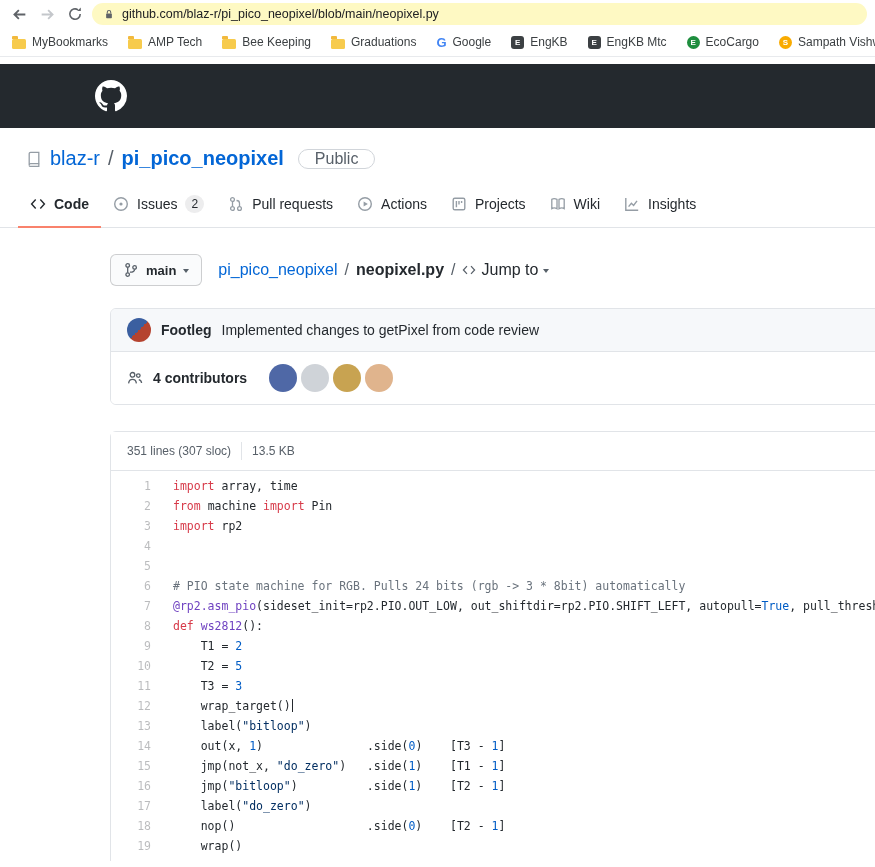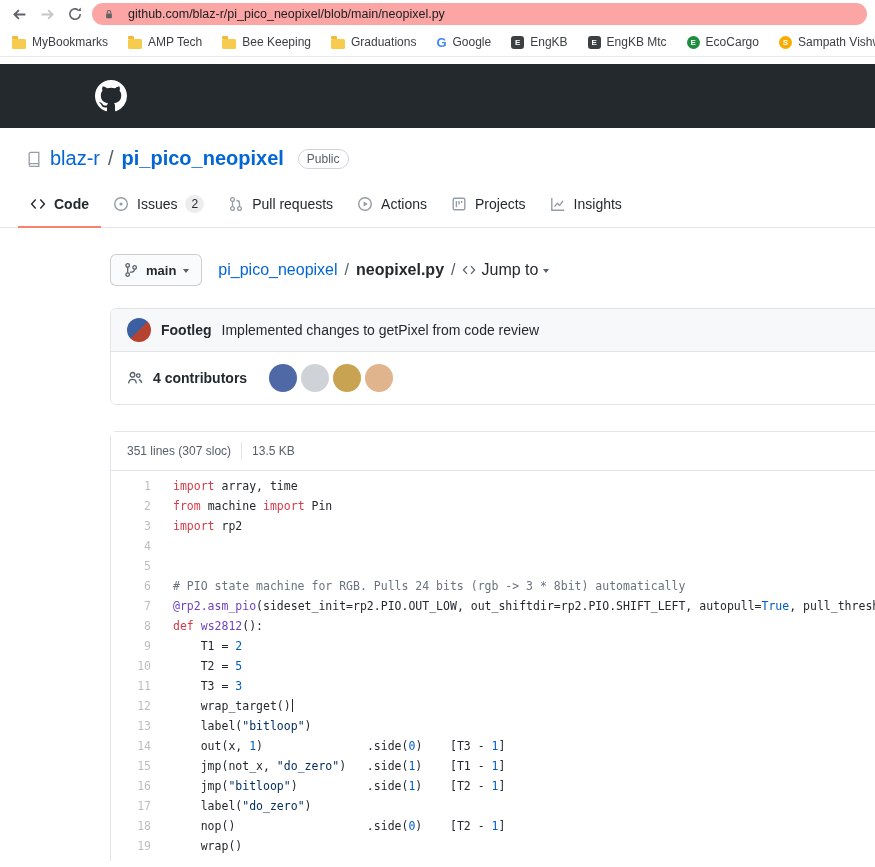--- a/index.html
+++ b/index.html
@@ -4,22 +4,22 @@
 <style>
   *{margin:0;padding:0;box-sizing:border-box}
   html,body{width:875px;height:867px;overflow:hidden;background:#fff;
     font-family:"Liberation Sans",sans-serif;color:#24292e}
 
   
   .chrome-toolbar{height:28px;display:flex;align-items:center;gap:6px;padding:0 8px;background:#fff}
   .nav-btn{border:none;background:none;width:22px;height:22px;display:flex;align-items:center;
     justify-content:center;padding:0;color:#5f6368;cursor:pointer}
   .nav-btn.disabled{color:#c4c7cb}
-  .omnibox{flex:1;height:22px;background:#fca5a5;border-radius:11px;display:flex;align-items:center;
-    gap:13px;padding:0 11px;min-width:0}
+  .omnibox{flex:1;height:22px;background:#fef9c3;border-radius:11px;display:flex;align-items:center;
+    gap:7px;padding:0 11px;min-width:0}
   .omnibox .lock{color:#5f6368;flex:0 0 auto;display:flex}
   .url{font-size:12.5px;color:#202124;white-space:nowrap;overflow:hidden}
 
   .bookmarks-bar{height:29px;display:flex;align-items:center;gap:20px;padding:0 12px;background:#fff;
     border-bottom:1px solid #e8eaed}
   .bm-item{display:flex;align-items:center;gap:6px;cursor:pointer;flex:0 0 auto}
   .bm-label{font-size:12px;color:#3c4043;white-space:nowrap}
   .bm-folder{width:14px;height:10px;background:#f7cb4d;border-radius:1.5px;position:relative;margin-top:3px}
   .bm-folder::before{content:"";position:absolute;top:-2.5px;left:0;width:6px;height:3px;background:#f2b93d;
     border-radius:1px 1px 0 0}
@@ -41,22 +41,22 @@
     gap:6px;text-decoration:none;cursor:pointer}
   .caret-lt{width:0;height:0;border-left:3.5px solid transparent;border-right:3.5px solid transparent;
     border-top:4px solid rgba(255,255,255,.75);margin-top:2px}
   .caret-dk{width:0;height:0;border-left:3.5px solid transparent;border-right:3.5px solid transparent;
     border-top:4px solid #576069;margin-top:2px}
 
   .repo-head{display:flex;align-items:center;gap:8px;padding:19px 32px 0 26px;font-size:20px}
   .repo-head .r-icon{color:#959da5;display:flex}
   .repo-head a{color:#0366d6;text-decoration:none;cursor:pointer}
   .repo-head .r-name{font-weight:600}
-  .badge{font-size:12px;line-height:18px;color:#586069;border:1px solid #d1d5da;border-radius:2em;
-    padding:0 8px;font-weight:500;margin-left:6px}
+  .badge{font-size:16px;line-height:18px;color:#586069;border:1px solid #d1d5da;border-radius:2em;
+    padding:0 16px;font-weight:500;margin-left:6px}
 
   .repo-tabs{display:flex;padding:0 18px;margin-top:12px;border-bottom:1px solid #e1e4e8}
   .repo-tab{display:flex;align-items:center;gap:8px;padding:13px 12px;font-size:14px;color:#24292e;
     text-decoration:none;border-bottom:2px solid transparent;margin-bottom:-1px;cursor:pointer}
   .repo-tab .tab-ic{color:#959da5;display:flex}
   .repo-tab.active{font-weight:600;border-bottom-color:#f9826c}
   .repo-tab.active .tab-ic{color:#24292e}
   .counter{background:rgba(27,31,35,.08);border-radius:20px;padding:0 6px;font-size:12px;
     color:#24292e;line-height:18px;font-weight:400}
 
@@ -227,20 +227,26 @@
           <path d="M6.6 5.4v5.2L10.9 8z" fill="currentColor"></path>
         </svg>
         <span class="tab-label">Actions</span>
       </a>
       <a class="repo-tab">
         <svg class="tab-ic" width="16" height="16" viewBox="0 0 16 16">
           <rect x="2.2" y="2.2" width="11.6" height="11.6" rx="1.6" fill="none" stroke="currentColor" stroke-width="1.4"></rect>
           <path d="M5.4 5v6.2M8 5v3.6M10.6 5v2" fill="none" stroke="currentColor" stroke-width="1.4"></path>
         </svg>
         <span class="tab-label">Projects</span>
+      </a>
+      <a class="repo-tab">
+        <svg class="tab-ic" width="16" height="16" viewBox="0 0 16 16">
+          <path d="M1.8 3.2c1.6-.9 3.4-.9 5.2.2v9.4c-1.8-1.1-3.6-1.1-5.2-.2zM14.2 3.2c-1.6-.9-3.4-.9-5.2.2v9.4c1.8-1.1 3.6-1.1 5.2-.2z" fill="none" stroke="currentColor" stroke-width="1.3"></path>
+        </svg>
+        <span class="tab-label">Wiki</span>
       </a>
       <a class="repo-tab">
         <svg class="tab-ic" width="16" height="16" viewBox="0 0 16 16">
           <path d="M1.8 2v12.2h12.4" fill="none" stroke="currentColor" stroke-width="1.4"></path>
           <path d="M4.6 10.6l2.8-3.4 2.2 2.2 3.4-4.6" fill="none" stroke="currentColor" stroke-width="1.4"></path>
         </svg>
         <span class="tab-label">Insights</span>
       </a>
     </nav>
 

